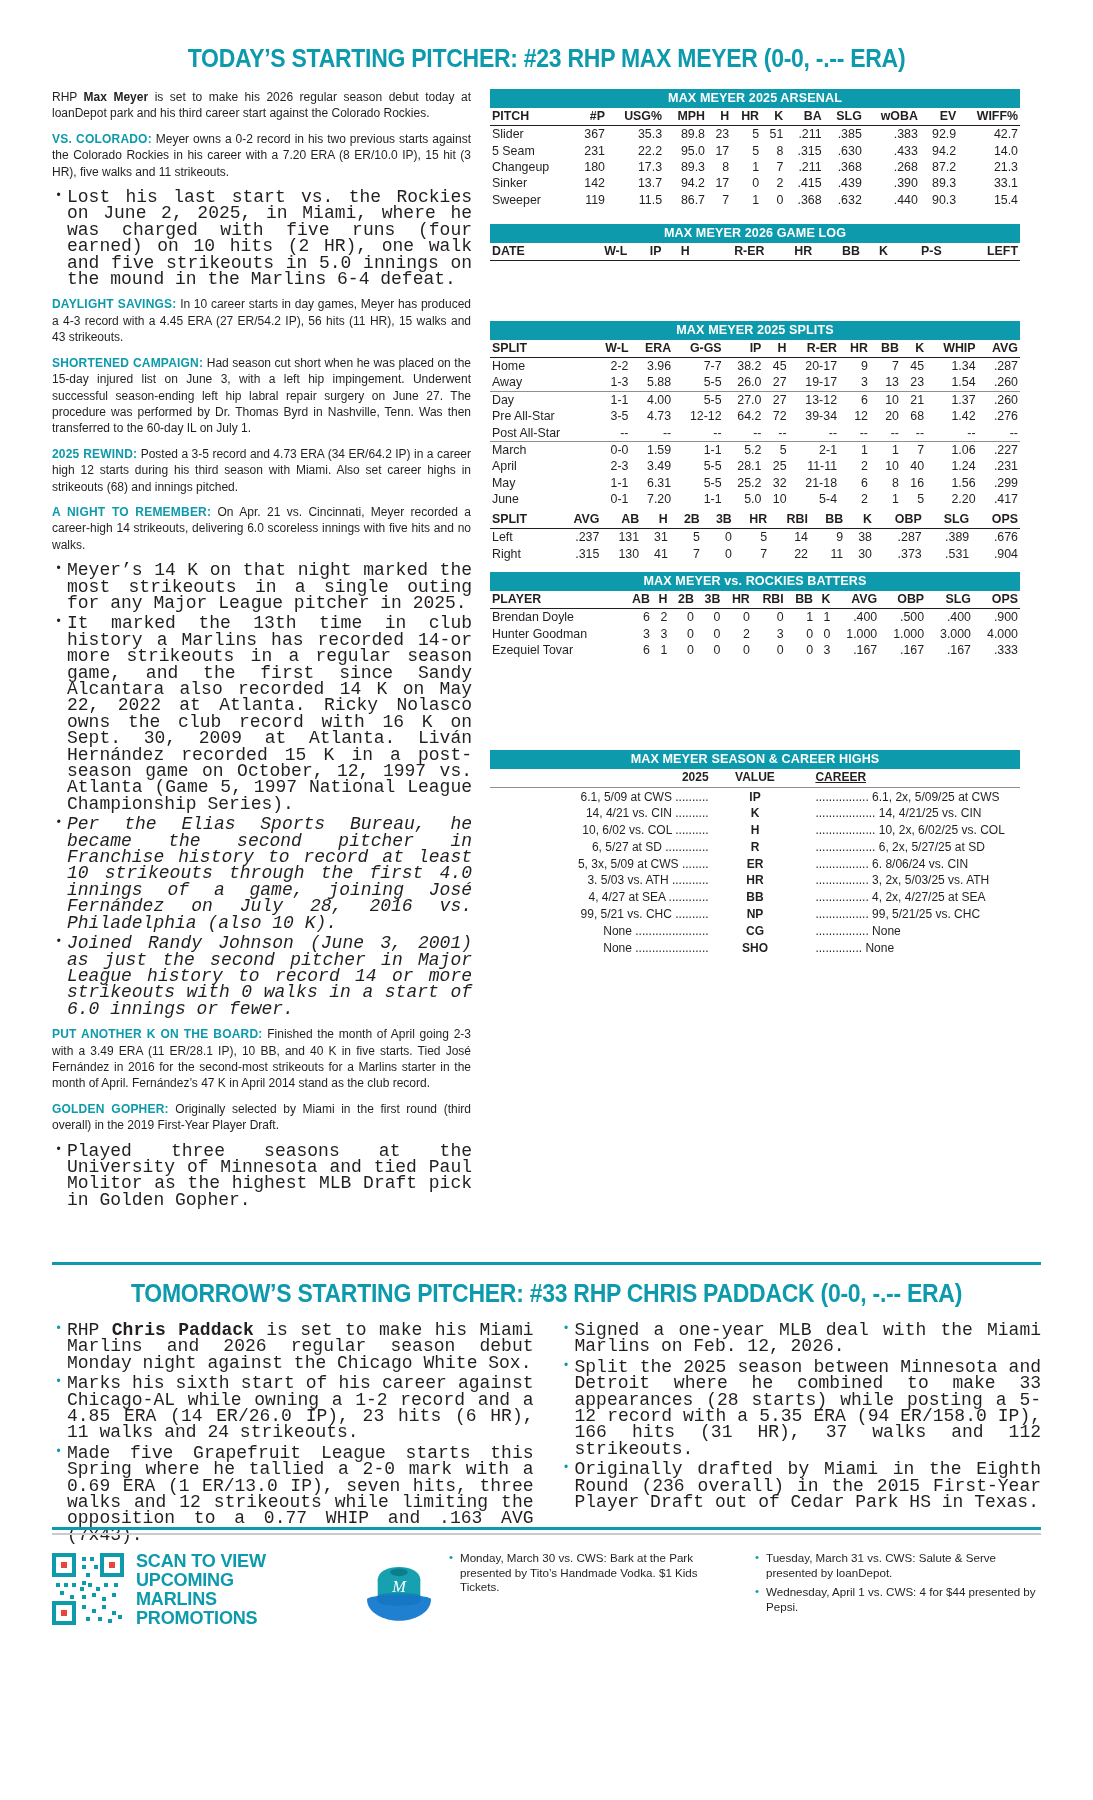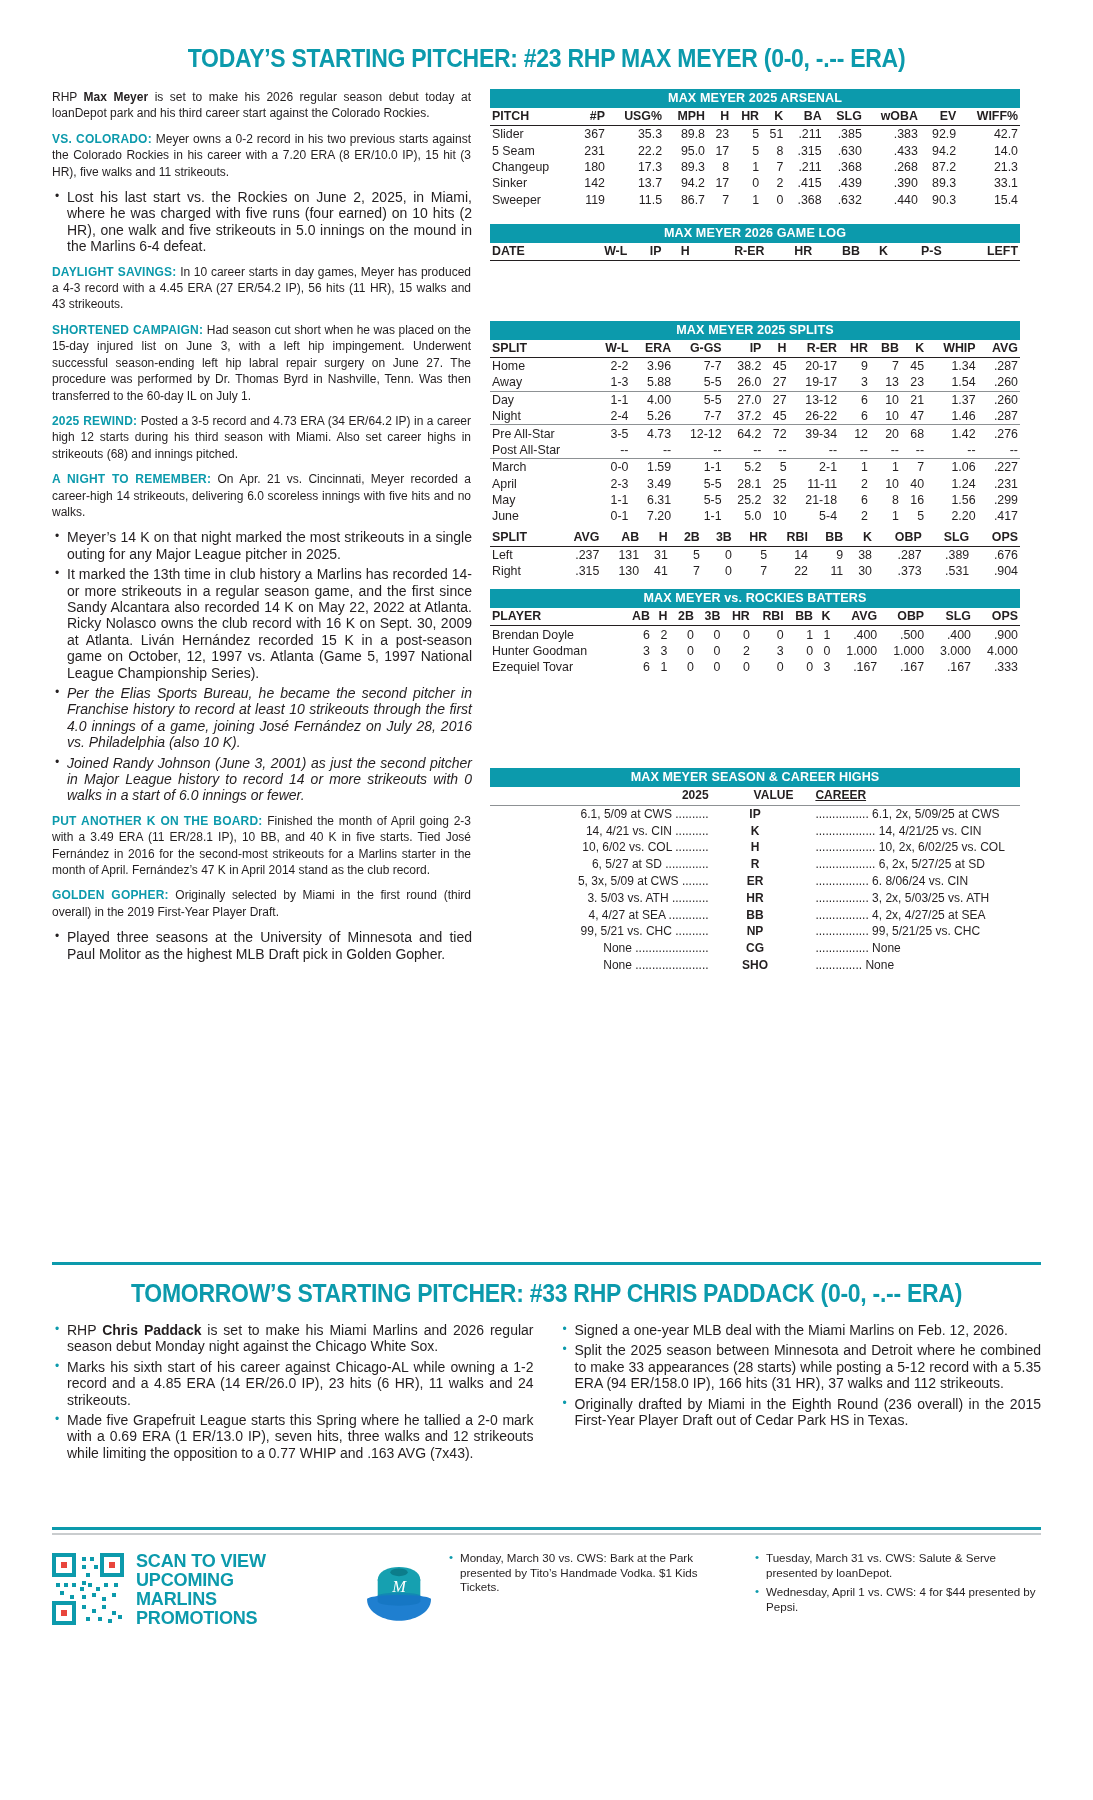--- a/index.html
+++ b/index.html
@@ -40,23 +40,24 @@
     line-height:16.4px;
     text-align:justify;
     margin:0 1px 9px 0;
     font-stretch:condensed;
   }
   .lede { font-weight:bold; color:#0c9aac; letter-spacing:0.2px; }
   b.name { font-weight:bold; color:#231f20; }
   .it { font-style:italic; }
   ul.bul { list-style:none; margin:0 0 9px 0; padding:0; }
   ul.bul li {
-    font-size:14px; line-height:16.4px;
+    font-size:18px; line-height:16.4px;
     padding-left:15px; position:relative; margin-bottom:4px;
     text-align:justify;
+    font-family:Liberation Mono, monospace;
   }
   ul.bul li:before {
     content:"\2022"; position:absolute; left:3px; top:-1px; color:#231f20; font-size:12px;
   }
   ul.bul.teal li:before { color:#0c9aac; }
 
   
   table.stat { width:100%; border-collapse:collapse; font-size:12.4px; font-stretch:condensed; }
   .tbl-head {
     background:#0c9aac; color:#ffffff; font-weight:bold;
@@ -74,21 +75,21 @@
   table.stat td.l { text-align:left; }
   tr.grpend td { border-bottom:1px solid #8d9194; }
   .tbl-wrap { margin-bottom:16px; }
 
   
   table.highs { width:100%; border-collapse:collapse; font-size:12px; font-stretch:condensed; }
   table.highs th {
     font-weight:bold; padding:1px 4px 3px 4px; border-bottom:1.6px solid #8d9194;
   }
   table.highs th.c2025 { text-align:right; width:42%; }
-  table.highs th.cval  { text-align:right; width:16%; }
+  table.highs th.cval  { text-align:center; width:16%; }
   table.highs th.ccar  { text-align:left; width:42%; padding-left:18px;text-decoration:underline; }
   table.highs td { padding:1.4px 4px; }
   table.highs td.y { text-align:right; }
   table.highs td.v { text-align:center; font-weight:bold; }
   table.highs td.c { text-align:left; padding-left:18px; }
   .promo { display:flex; align-items:flex-start; gap:0px; margin-top:16px; }
   .qr-block { display:flex; align-items:center; gap:12px; width:300px; flex:0 0 300px; }
   .qr { width:72px; height:72px; position:relative; }
   .qr-txt {
     color:#0c9aac; font-weight:bold; font-size:19px; line-height:19px;
@@ -321,34 +322,20 @@
                 <td>4.00</td>
                 <td>5-5</td>
                 <td>27.0</td>
                 <td>27</td>
                 <td>13-12</td>
                 <td>6</td>
                 <td>10</td>
                 <td>21</td>
                 <td>1.37</td>
                 <td>.260</td>
-              </tr>
-              <tr class="grpend">
-                <td class="l">Night</td>
-                <td>2-4</td>
-                <td>5.26</td>
-                <td>7-7</td>
-                <td>37.2</td>
-                <td>45</td>
-                <td>26-22</td>
-                <td>6</td>
-                <td>10</td>
-                <td>47</td>
-                <td>1.46</td>
-                <td>.287</td>
               </tr>
               <tr>
                 <td class="l">Pre All-Star</td>
                 <td>3-5</td>
                 <td>4.73</td>
                 <td>12-12</td>
                 <td>64.2</td>
                 <td>72</td>
                 <td>39-34</td>
                 <td>12</td>

